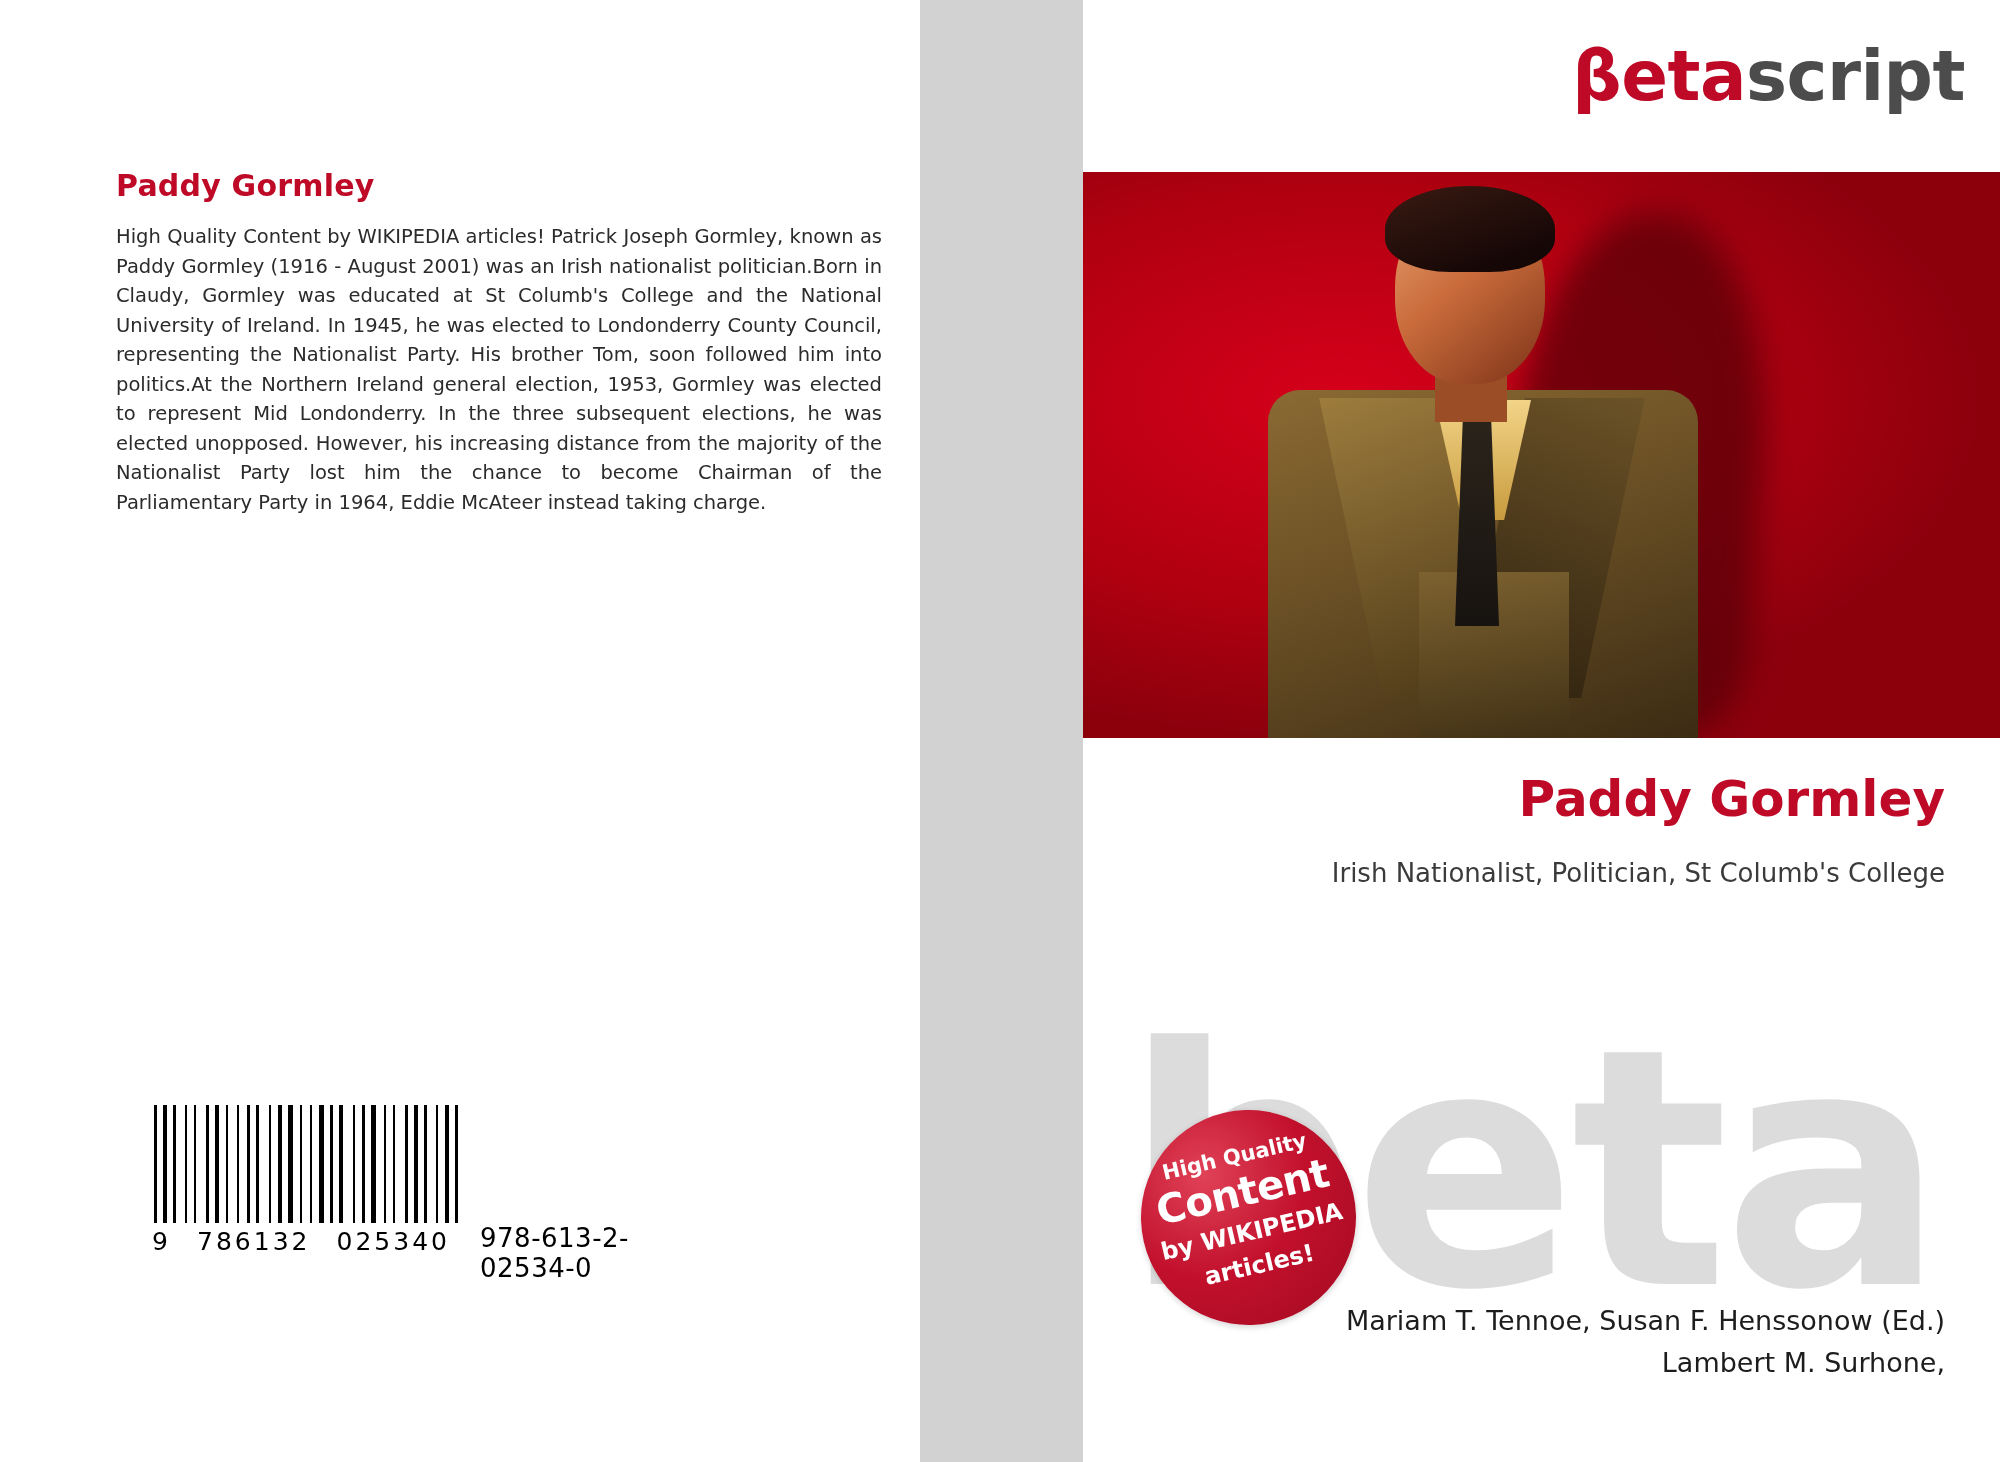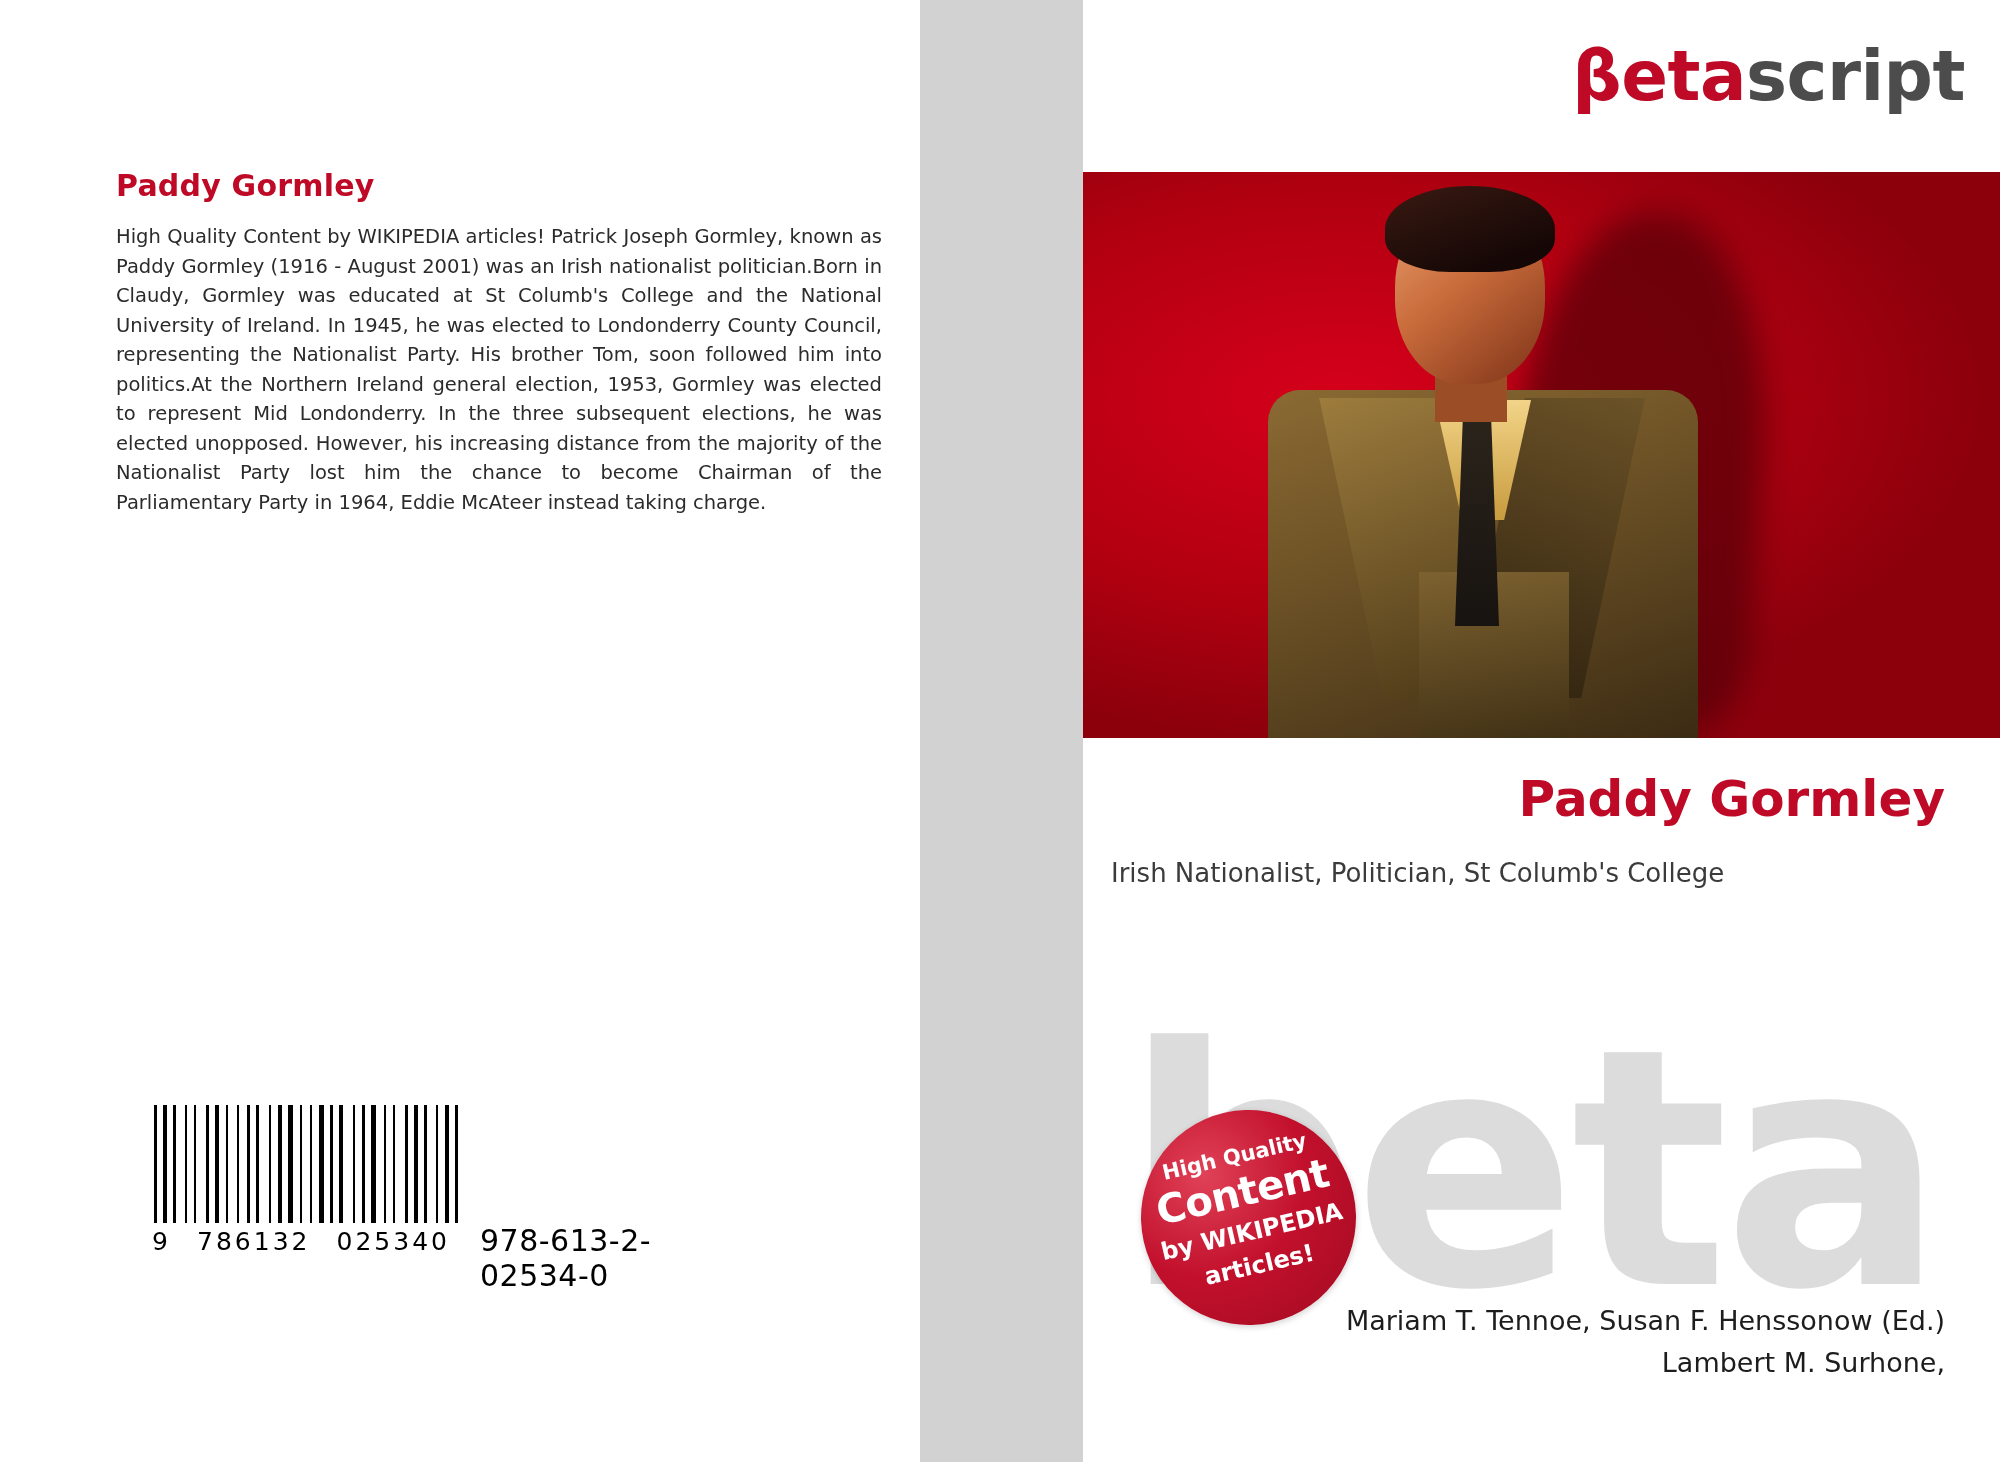--- a/index.html
+++ b/index.html
@@ -78,21 +78,21 @@
     width: 300px;
     display: flex;
     justify-content: space-between;
     padding-left: 2px;
     box-sizing: border-box;
   }
   .isbn-text {
     position: absolute;
     left: 330px;
     top: 118px;
-    font-size: 30px;
+    font-size: 26px;
     color: #000;
     font-weight: 500;
     letter-spacing: 0.5px;
   }
 
   
   .spine {
     position: absolute;
     left: 920px;
     top: 0;
@@ -247,20 +247,21 @@
     text-align: right;
     font-size: 50px;
     font-weight: bold;
     color: #be0a26;
   }
   .front-subtitle {
     position: absolute;
     left: 0;
     right: 55px;
     top: 858px;
+    text-align: right;
     font-size: 26px;
     color: #3b3b3b;
     margin-left: 28px;
   }
 
   .watermark {
     position: absolute;
     left: 40px;
     top: 1005px;
     font-size: 330px;

